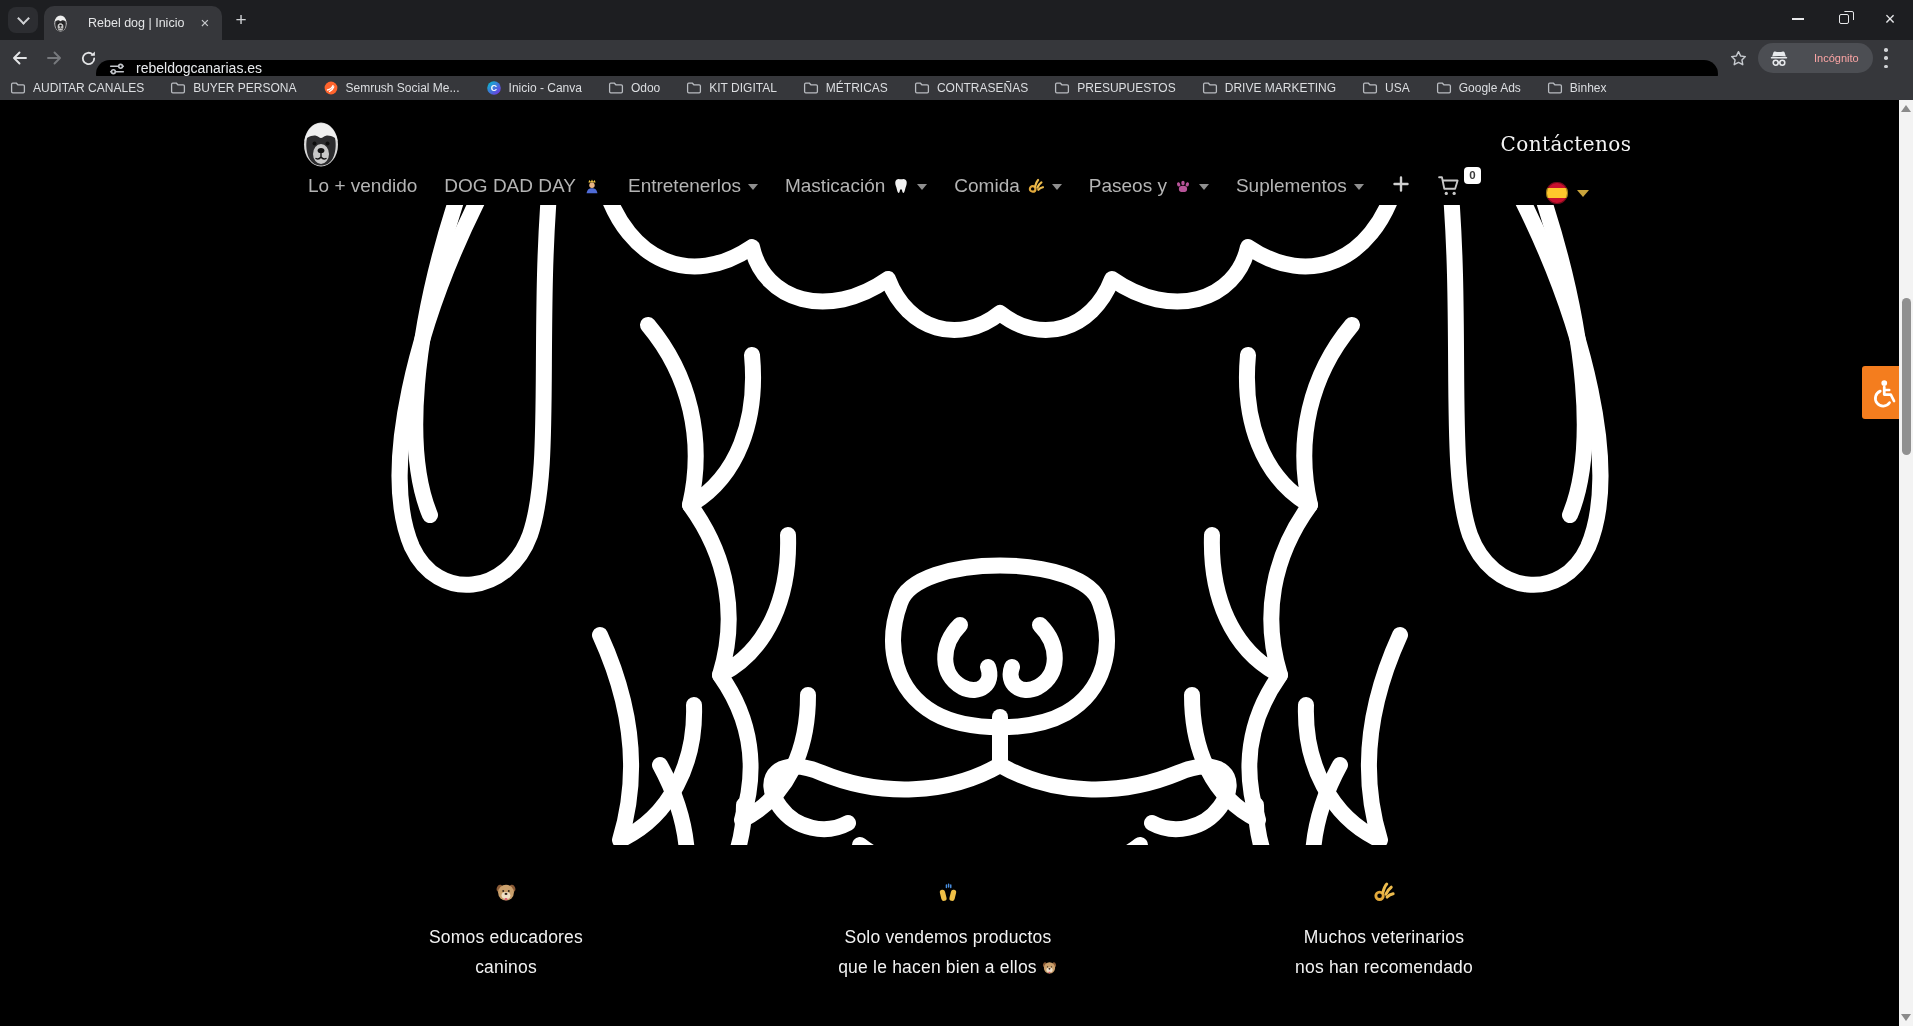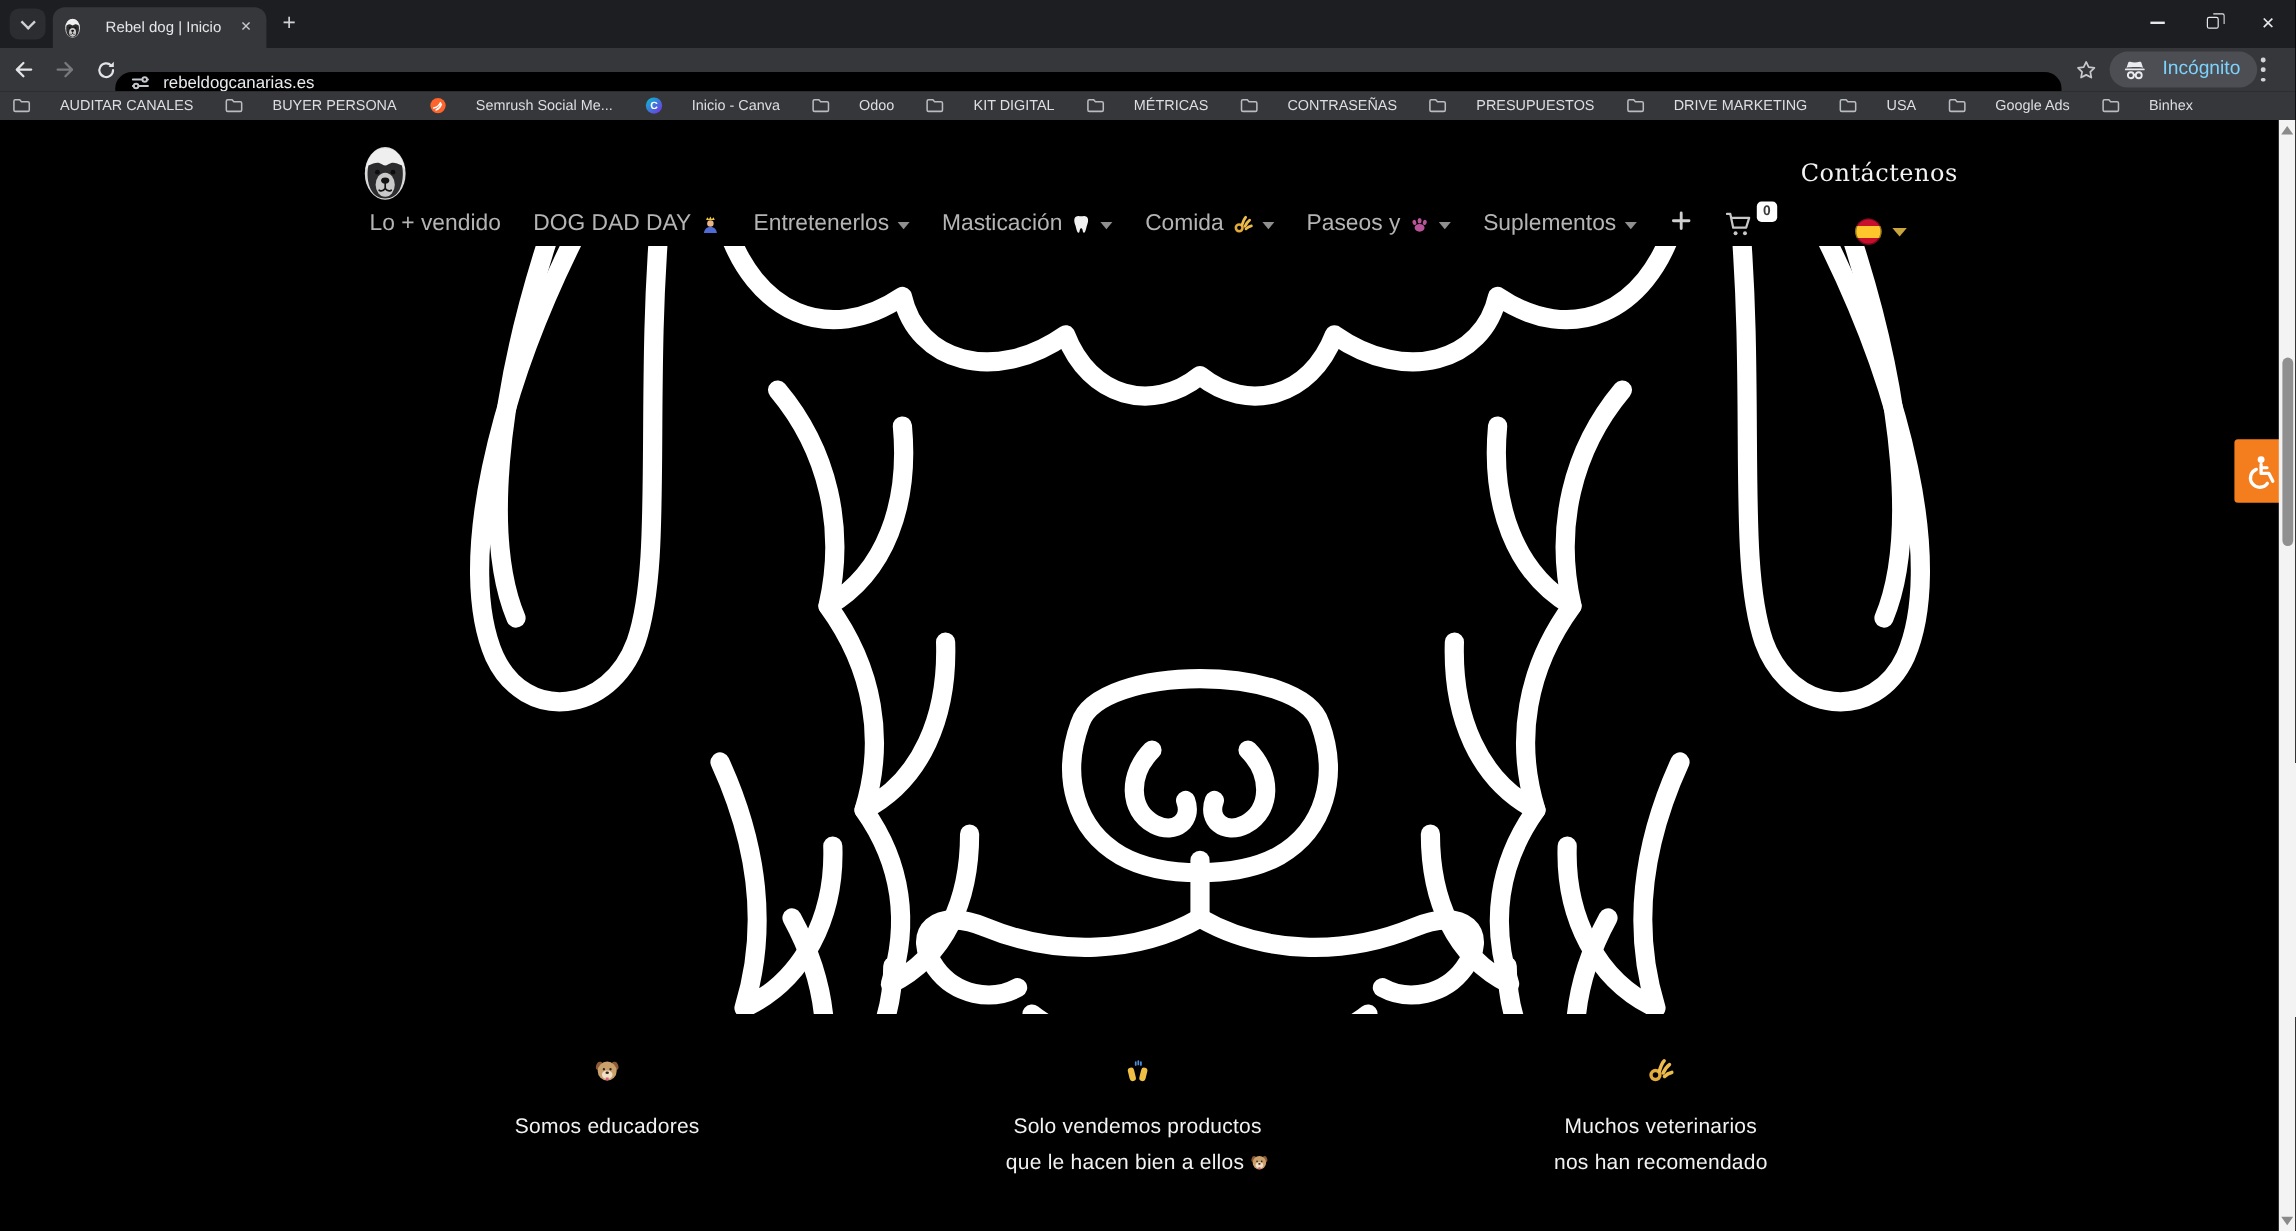--- a/index.html
+++ b/index.html
@@ -22,27 +22,27 @@
   .restore-box { position:relative; width:10px; height:10px; border:1.4px solid #e7e8ea; border-radius:2px; background:#1d1e21; }
   .restore-box::before { content:""; position:absolute; left:2px; top:-4.5px; width:10px; height:10px; border:1.4px solid #e7e8ea; border-radius:2px; clip-path:polygon(20% 0,100% 0,100% 80%,20% 80%); }
   .close-x { font-size:18px; line-height:18px; }
 
   .toolbar { position:absolute; left:0; top:40px; width:100%; height:36px; background:#36373b; display:flex; align-items:center; }
   .navbtn { width:28px; height:28px; margin-left:6px; display:flex; align-items:center; justify-content:center; }
   .omnibox { position:absolute; left:96px; top:20px; width:1622px; height:28px; background:#000000; border-radius:14px; display:flex; align-items:flex-start; padding:0 12px; }
   .omnibox .url { color:#e8eaed; font-size:14px; margin-left:10px; }
   .star-btn { position:absolute; left:1726px; top:6px; width:24px; height:24px; display:flex; align-items:center; justify-content:center; }
   .incog-pill { position:absolute; left:1758px; top:3px; height:30px; border-radius:15px; background:#4c4e53; display:flex; align-items:center; padding:0 14px 0 10px; }
-  .incog-pill span { color:#7dd3fc; font-size:16px; margin-left:12px; }
+  .incog-pill span { color:#fca5a5; font-size:11px; margin-left:24px; }
   .menu-dots { position:absolute; left:1884px; top:8px; width:4px; height:20px; display:flex; flex-direction:column; justify-content:space-between; }
   .menu-dots i { width:3.5px; height:3.5px; border-radius:50%; background:#d2d4d7; }
 
   .bookmarks { position:absolute; left:0; top:76px; width:100%; height:24px; background:#36373b; display:flex; align-items:center; padding-left:10px; }
   .bm-item { display:flex; align-items:center; margin-right:26px; white-space:nowrap; }
-  .bm-item span { color:#dcdee1; font-size:12px; margin-left:24px; }
+  .bm-item span { color:#dcdee1; font-size:12px; margin-left:7px; }
 
   
   .page { position:absolute; left:0; top:100px; width:1913px; height:926px; background:#000; overflow:hidden; }
 
   .site-logo { position:absolute; left:301px; top:21px; width:40px; height:47px; }
   .contact { position:absolute; left:1456px; top:32px; width:220px; text-align:center; font-family:"DejaVu Serif","Liberation Serif",serif; font-size:20px; color:#f3f3f3; letter-spacing:.4px; }
 
   .mainnav { position:absolute; left:308px; top:74px; display:flex; align-items:center; gap:27px; }
   .nav-item { display:flex; align-items:center; gap:7px; color:#b4b4b4; font-size:19px; white-space:nowrap; }
   .nav-item .ico { width:18px; height:18px; }
@@ -426,21 +426,21 @@
         <path d="M640,560 C692,590 760,592 818,568 C860,550 882,572 860,602 C844,624 814,630 792,618"></path>
 
         <path d="M500,640 C560,688 720,688 780,640"></path>
         <path d="M576,700 C608,722 672,722 704,700"></path>
       </svg>
     </div>
 
     <div class="features" id="features-row">
         <div class="feat-col" style="left: 296px;"><svg class="sym f-ico">
             <use href="#sym-dog-face"></use>
-          </svg><p>Somos educadores</p></div>
+          </svg><p>Somos educadores</p><p>caninos</p></div>
         <div class="feat-col" style="left: 738px;"><svg class="sym f-ico">
             <use href="#sym-raising-hands"></use>
           </svg><p>Solo vendemos productos</p><p>que le hacen bien a ellos<svg class="sym inline-ico">
               <use href="#sym-dog-face"></use>
             </svg></p></div>
         <div class="feat-col" style="left: 1174px;"><svg class="sym f-ico">
             <use href="#sym-ok-hand"></use>
           </svg><p>Muchos veterinarios</p><p>nos han recomendado</p></div>
       </div>
 

